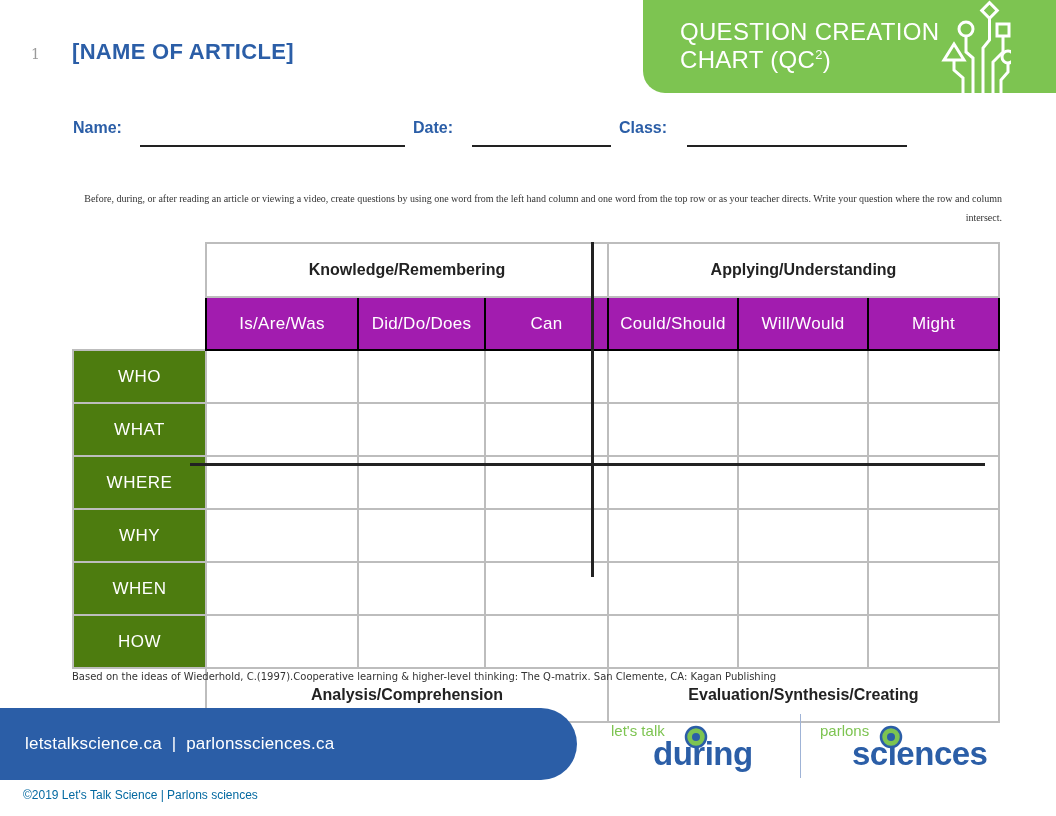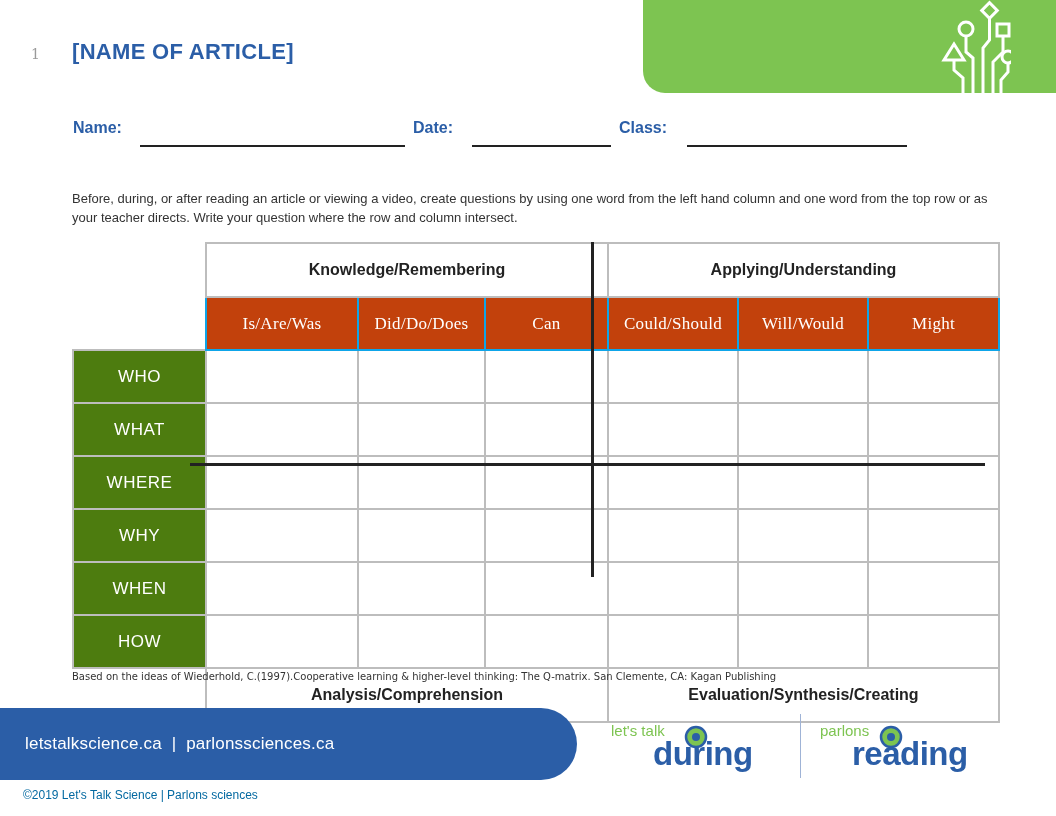--- a/index.html
+++ b/index.html
@@ -6,46 +6,50 @@
   body { width:1056px; height:816px; position:relative; background:#ffffff; overflow:hidden; font-family:"Liberation Sans", sans-serif; }
   .abs { position:absolute; }
   .pagenum { left:31px; top:46px; font-size:14px; color:#9a9a9a; font-family:"DejaVu Serif", serif; }
   .title { left:72px; top:39px; font-size:22px; color:#2b5ea7; font-weight:bold; letter-spacing:0.3px; }
   .banner { left:643px; top:0; width:413px; height:93px; background:#7dc451; border-bottom-left-radius:22px; }
   .banner-text { position:absolute; left:37px; top:18px; color:#ffffff; font-size:24px; line-height:28px; letter-spacing:0.3px; }
   .banner-text sup { font-size:13px; vertical-align:super; line-height:0; }
   .banner-icon { position:absolute; left:298px; top:0; }
   .field-label { top:119px; font-size:16px; font-weight:bold; color:#2b5ea7; }
   .field-line { height:2px; background:#222; top:145px; }
-  .instructions { left:72px; top:189px; width:930px; font-size:13px; line-height:19px; color:#333; font-family:Liberation Sans, sans-serif; }
+  .instructions { left:72px; top:189px; width:930px; font-size:10px; line-height:19px; color:#333; font-family:Liberation Serif, serif;text-align:right; }
   .grid { border-collapse:collapse; position:absolute; left:72px; top:242px; }
   .grid td { padding:8px; text-align:center; vertical-align:middle; }
   .blank { border:none; }
   .cat { height:36px; border:2px solid #bdbdbd; font-weight:bold; font-size:16px; color:#222; background:#fff; }
-  .colhead { height:35px; background:#c2410c; color:#fff; font-size:17px; border:2px solid #0ea5e9; letter-spacing:0.3px;font-family:Liberation Serif, serif; }
+  .colhead { height:35px; background:#a21caf; color:#fff; font-size:17px; border:2px solid #000000; letter-spacing:0.3px; }
   .rowhead { width:115px; height:35px; background:#4d7c0f; color:#fff; font-size:17px; border:2px solid #bdbdbd; letter-spacing:0.5px; }
   .cell { height:35px; border:2px solid #bdbdbd; background:#fff; }
   .vdiv { left:591px; top:242px; width:3px; height:335px; background:#222; }
   .hdiv { left:190px; top:463px; width:795px; height:3px; background:#222; }
   .citation { left:72px; top:671px; font-size:10px; color:#333; font-family:"DejaVu Sans", sans-serif; }
   .footer-bar { left:0; top:708px; width:577px; height:72px; background:#2b5ea7; border-top-right-radius:36px; border-bottom-right-radius:36px; }
   .footer-links { position:absolute; left:25px; top:26px; color:#fff; font-size:17px; letter-spacing:0.2px; }
   .copyright { left:23px; top:788px; font-size:12px; color:#0369a1; }
   .logo { top:722px; }
   .logo-small { color:#7dc451; font-size:15px; }
   .logo-big { color:#2b5ea7; font-size:33px; font-weight:bold; letter-spacing:-0.5px; line-height:30px; }
   .logo-divider { left:800px; top:714px; width:1px; height:64px; background:#9fb3d6; }
 </style>
 </head>
 <body>
 
 <div class="abs pagenum">1</div>
 <div class="abs title">[NAME OF ARTICLE]</div>
 
 <div class="abs banner">
+  <div class="banner-text">
+    <div>QUESTION CREATION</div>
+    <div><span>CHART (QC</span><sup>2</sup><span>)</span></div>
+  </div>
   <svg class="banner-icon" width="70" height="93" viewBox="0 0 70 93" fill="none" stroke="#ffffff" stroke-width="3">
     <polygon points="13,44 3,60 23,60"></polygon>
     <polyline points="13,60 13,70 22,78 22,93"></polyline>
     <circle cx="25" cy="29" r="7"></circle>
     <polyline points="25,36 25,52 32,58 32,93"></polyline>
     <rect x="43" y="5" width="11" height="11" transform="rotate(45 48.5 10.5)"></rect>
     <polyline points="48.5,18 48.5,40 42,48 42,93"></polyline>
     <rect x="64" y="24" width="12" height="12" transform="translate(-8,0)"></rect>
     <polyline points="62,36 62,52 52,62 52,93"></polyline>
     <circle cx="77" cy="57" r="6" transform="translate(-10,0)"></circle>
@@ -162,18 +166,18 @@
   <div class="logo-small">let's talk</div>
   <div class="logo-big" style="margin-left:42px;">during</div>
   <svg class="abs" style="left:72px;top:2px;" width="26" height="26">
       <circle cx="13" cy="13" r="10" fill="#7dc451" stroke="#2b5ea7" stroke-width="2.5"></circle>
       <circle cx="13" cy="13" r="4" fill="#2b5ea7"></circle>
     </svg>
 </div>
 <div class="abs logo-divider"></div>
 <div class="abs logo" style="left:820px;">
   <div class="logo-small">parlons</div>
-  <div class="logo-big" style="margin-left:32px;">reading</div>
+  <div class="logo-big" style="margin-left:32px;">sciences</div>
   <svg class="abs" style="left:58px;top:2px;" width="26" height="26">
       <circle cx="13" cy="13" r="10" fill="#7dc451" stroke="#2b5ea7" stroke-width="2.5"></circle>
       <circle cx="13" cy="13" r="4" fill="#2b5ea7"></circle>
     </svg>
 </div>
 
 </body></html>

